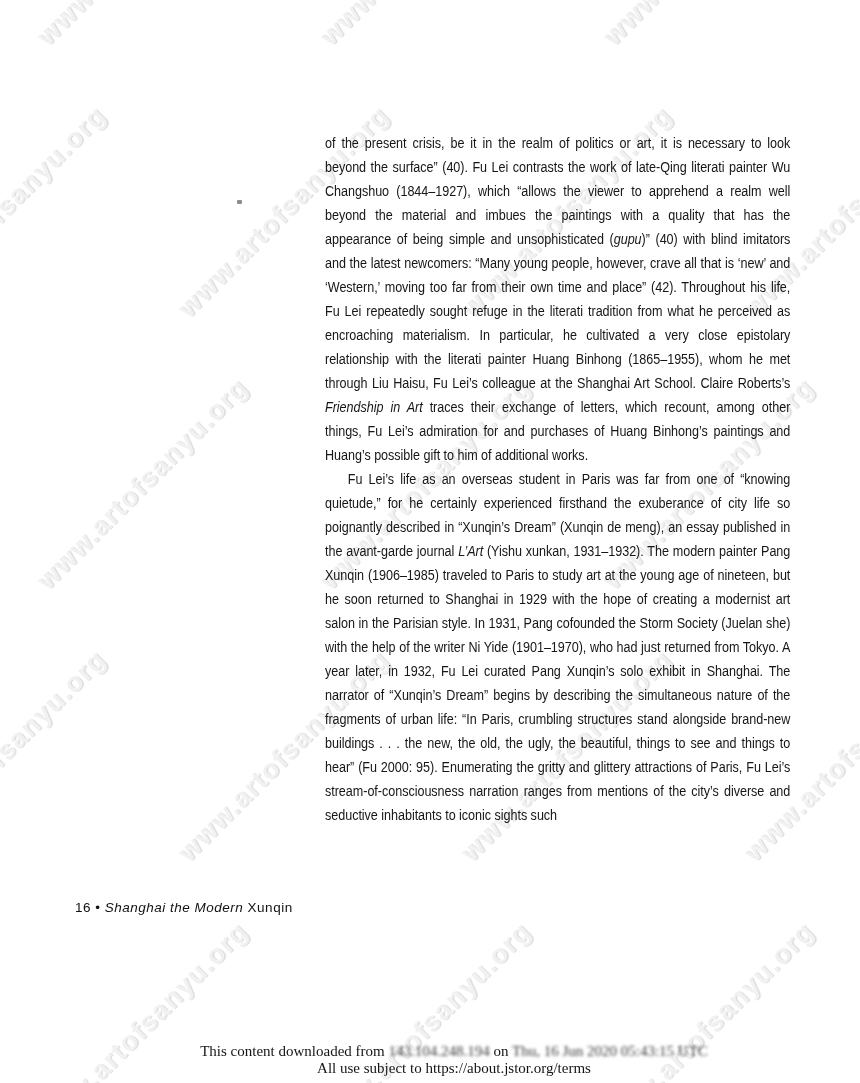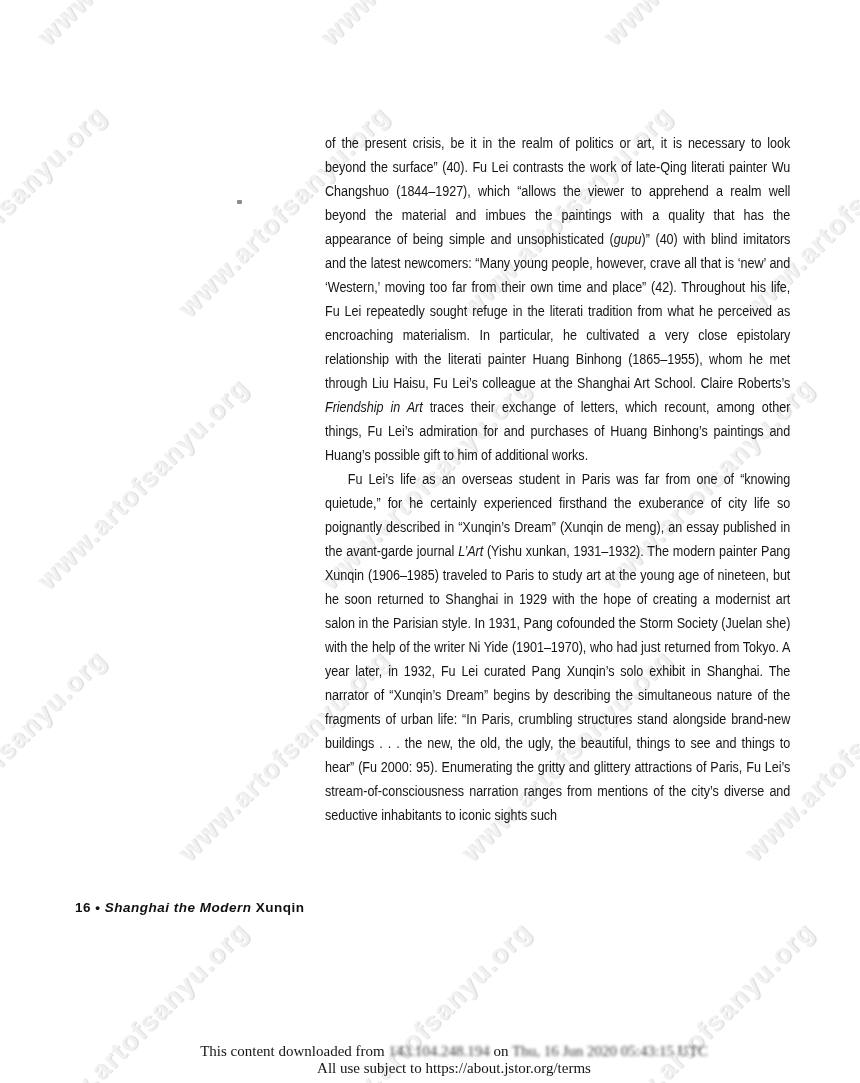--- a/index.html
+++ b/index.html
@@ -27,21 +27,21 @@
     position:absolute;left:75px;top:900px;
     font-size:13.5px;font-weight:bold;letter-spacing:0.5px;color:#111;
   }
   .jstor{
     position:absolute;left:0;top:1043px;width:100%;text-align:center;
     font-family:"Liberation Serif",serif;font-size:15px;line-height:17px;color:#141414;margin-left:24px;
   }
   .redacted{filter:blur(1.7px);color:#3a3a3a;}
   .speck{position:absolute;left:237px;top:200px;width:5px;height:4px;background:#8d8d8d;border-radius:1px;}
   .seg-italic{font-style:italic;}
-  .seg-bold{font-weight:bold;}
+  .seg-bold{font-weight:normal;}
 </style>
 </head>
 <body>
 
 <div class="page">
 
   <div class="wm-layer">
       <span class="wm" style="left: 143px; top: -60px;">www.artofsanyu.org</span>
       <span class="wm" style="left: 426px; top: -60px;">www.artofsanyu.org</span>
       <span class="wm" style="left: 709px; top: -60px;">www.artofsanyu.org</span>

